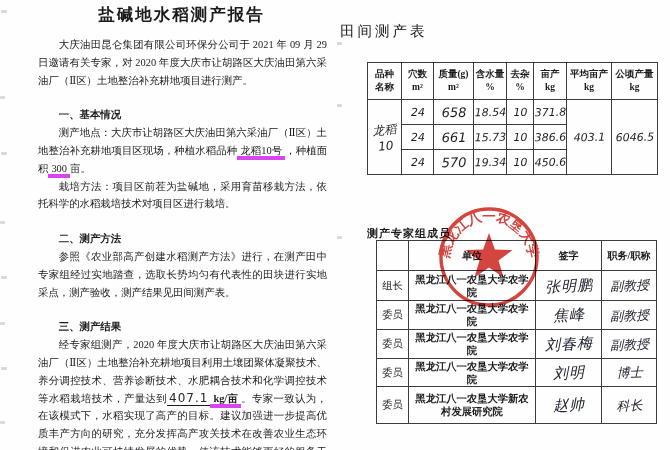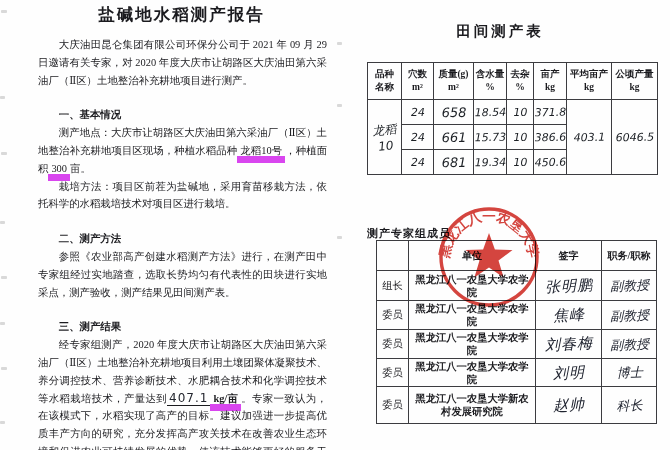--- a/index.html
+++ b/index.html
@@ -6,27 +6,27 @@
   .screen{position:relative;width:670px;height:450px;background:#fefefe;
           font-family:"Liberation Serif","DejaVu Serif",serif;color:#1b1b1f;}
   
   .page-left{position:absolute;left:0;top:0;width:335px;height:448px;padding:8px;}
   .report-title{margin:18px 18px 0 30px;text-align:center;font-size:16.5px;font-weight:bold;
                 letter-spacing:2px;}
   .report-body{margin:10px 16px 0 30px;font-size:10.4px;line-height:17.8px;text-align:justify;}
   .report-body p{margin:0;text-indent:2em;}
   .report-body p.hd{font-weight:bold;margin-top:17px;}
   .formula{font-weight:bold;text-indent:0.6em !important;font-size:10.2px;letter-spacing:-0.2px;}
-  .u{border-bottom:7px solid #d946ef;padding:0 3px;}
+  .u{border-bottom:4px solid #d946ef;padding:0 3px;}
   .hw{font-family:"DejaVu Sans",cursive;color:#23262e;}
   .u-hand{border-bottom:1px solid #1b1b1f;padding:0 2px;font-size:12px;letter-spacing:1px;}
   
   .page-right{position:absolute;left:335px;top:0;width:335px;height:450px;}
-  .t1-title{position:absolute;left:5px;top:22px;width:320px;text-align:center;
-            font-size:14.5px;font-weight:bold;letter-spacing:3px;}
+  .t1-title{position:absolute;left:5px;top:22px;width:320px;
+            font-size:14.5px;font-weight:normal;letter-spacing:3px;}
   table{border-collapse:collapse;}
   .t1{position:absolute;left:32px;top:62px;table-layout:fixed;}
   .t1 th,.t1 td{border:1.2px solid #3c3c40;padding:0;text-align:center;overflow:hidden;}
   .t1 th{height:36px;font-size:9.5px;font-weight:bold;line-height:13px;}
   .t1 td{height:24px;}
   .t1 .num{font-family:"DejaVu Sans",cursive;font-style:italic;font-size:13px;color:#1d2126;
            transform:rotate(-1deg);}
   .t1 .small-num{font-size:11px;}
   .t1 .variety-cell{font-family:"DejaVu Sans",cursive;font-style:italic;font-size:12px;
                     color:#1d2126;transform:rotate(-6deg);}
@@ -105,21 +105,21 @@
       </tr>
       <tr>
         <td class="num small-num">24</td>
         <td class="num">661</td>
         <td class="num small-num">15.73</td>
         <td class="num small-num">10</td>
         <td class="num small-num">386.6</td>
       </tr>
       <tr>
         <td class="num small-num">24</td>
-        <td class="num">681</td>
+        <td class="num">570</td>
         <td class="num small-num">19.34</td>
         <td class="num small-num">10</td>
         <td class="num small-num">450.6</td>
       </tr>
     </tbody>
       </table>
 
     <div class="members-heading">测产专家组成员</div>
 
     <table class="t2">

